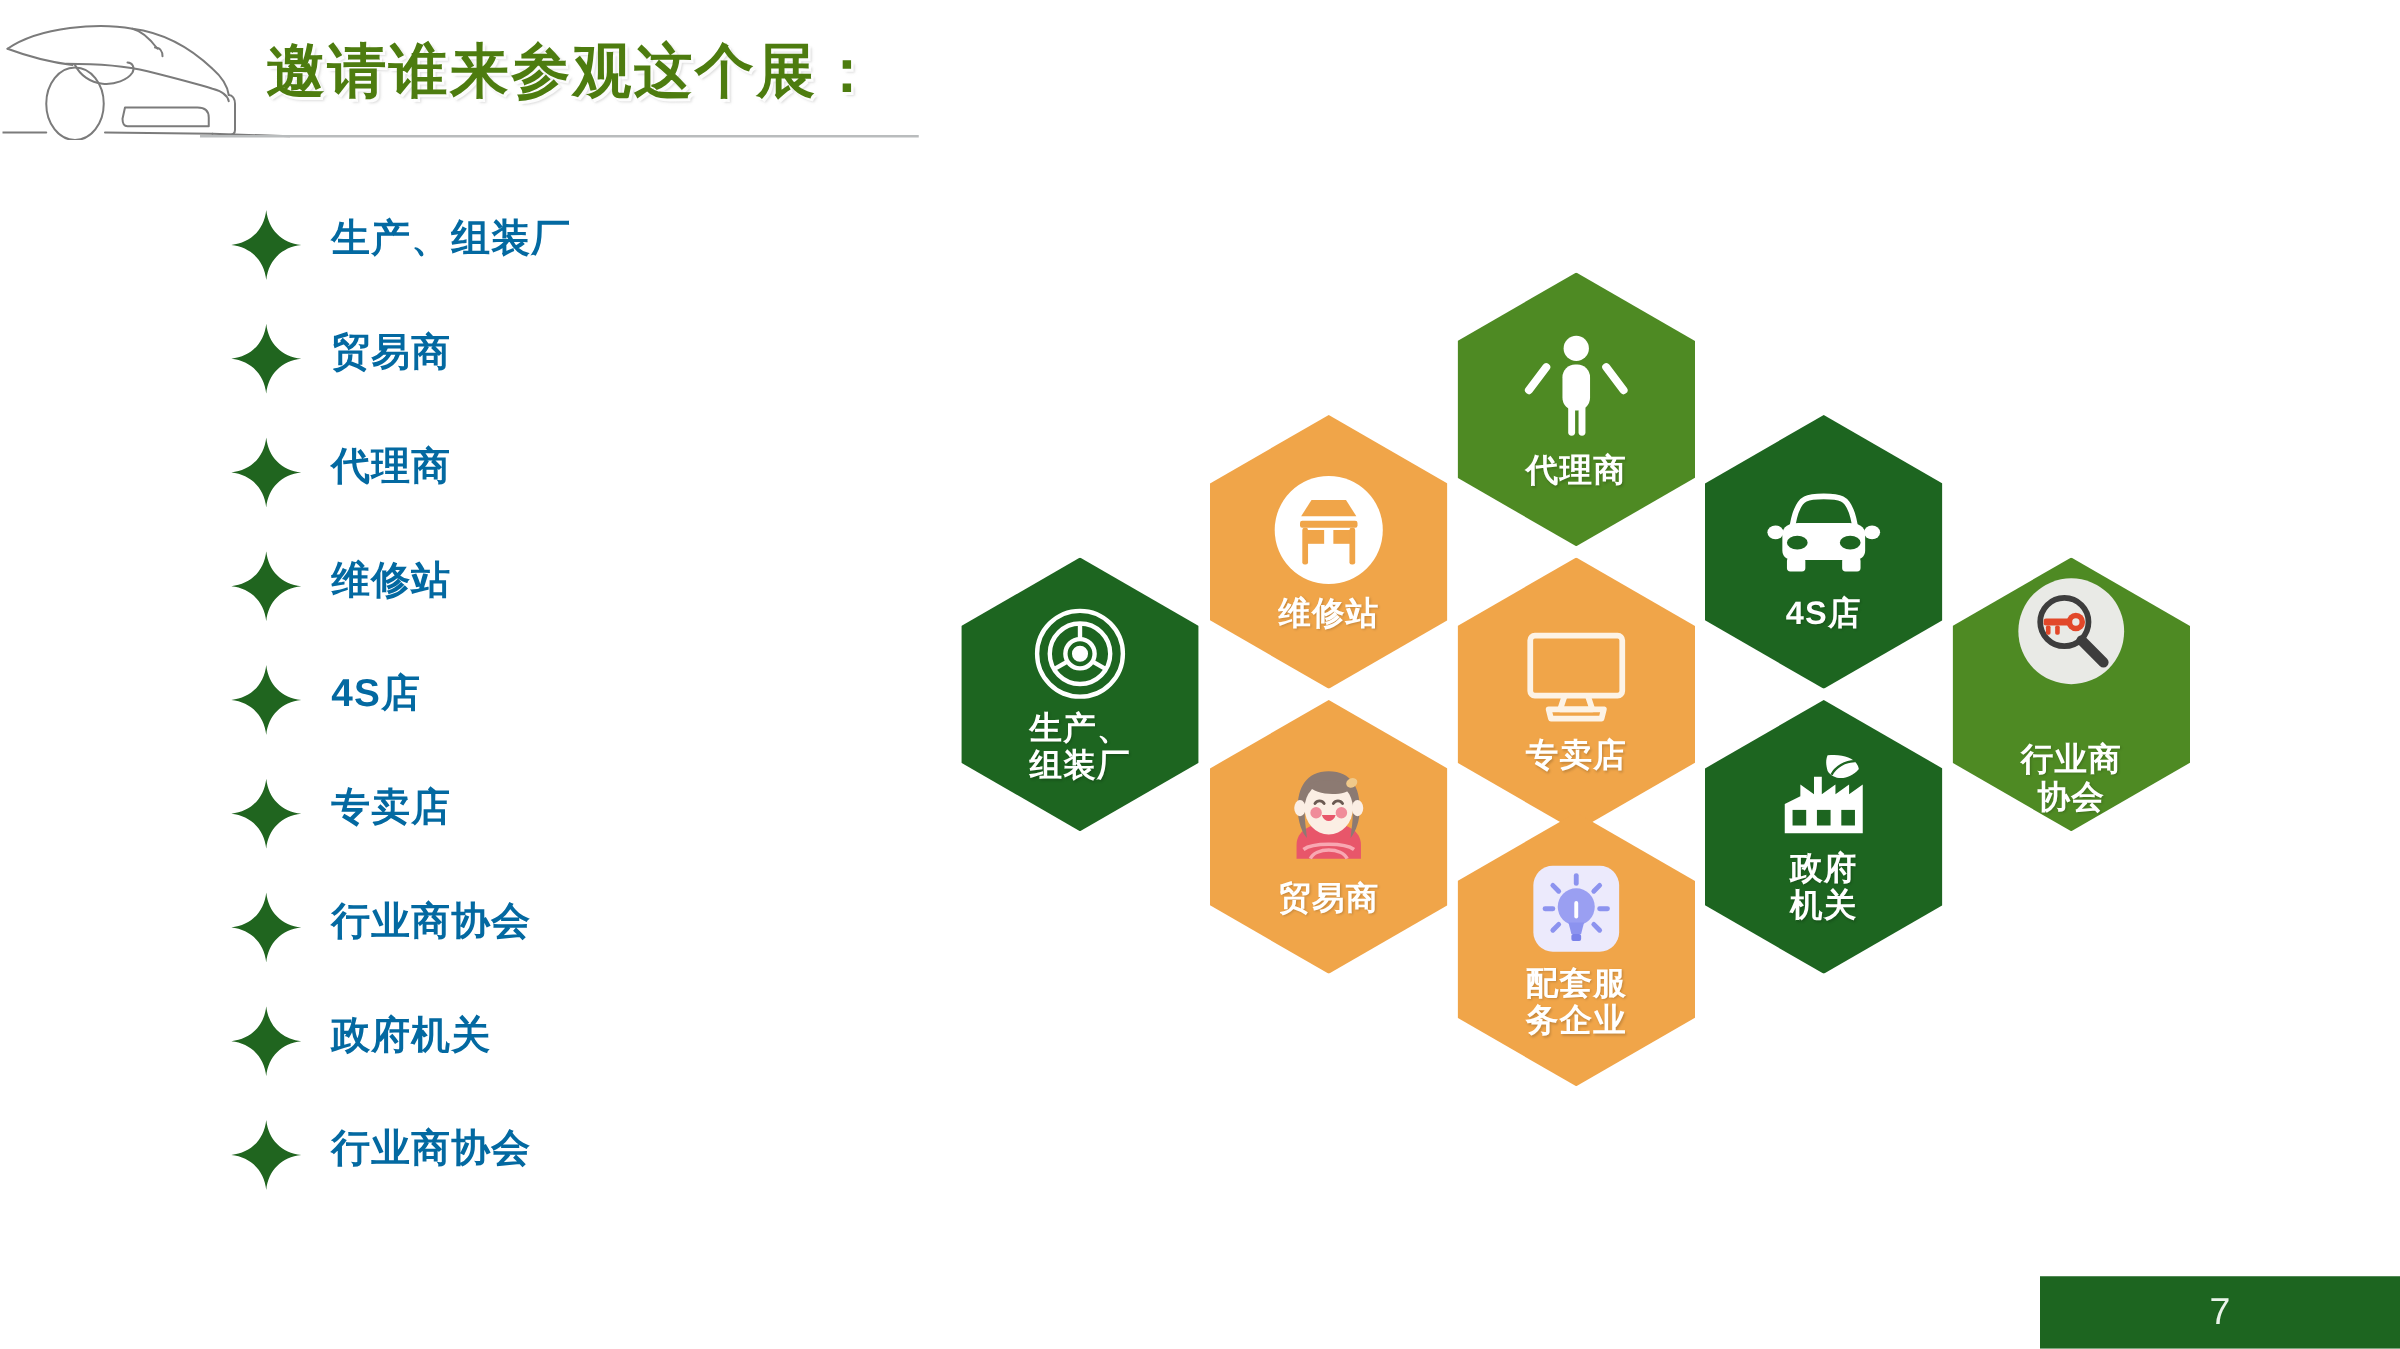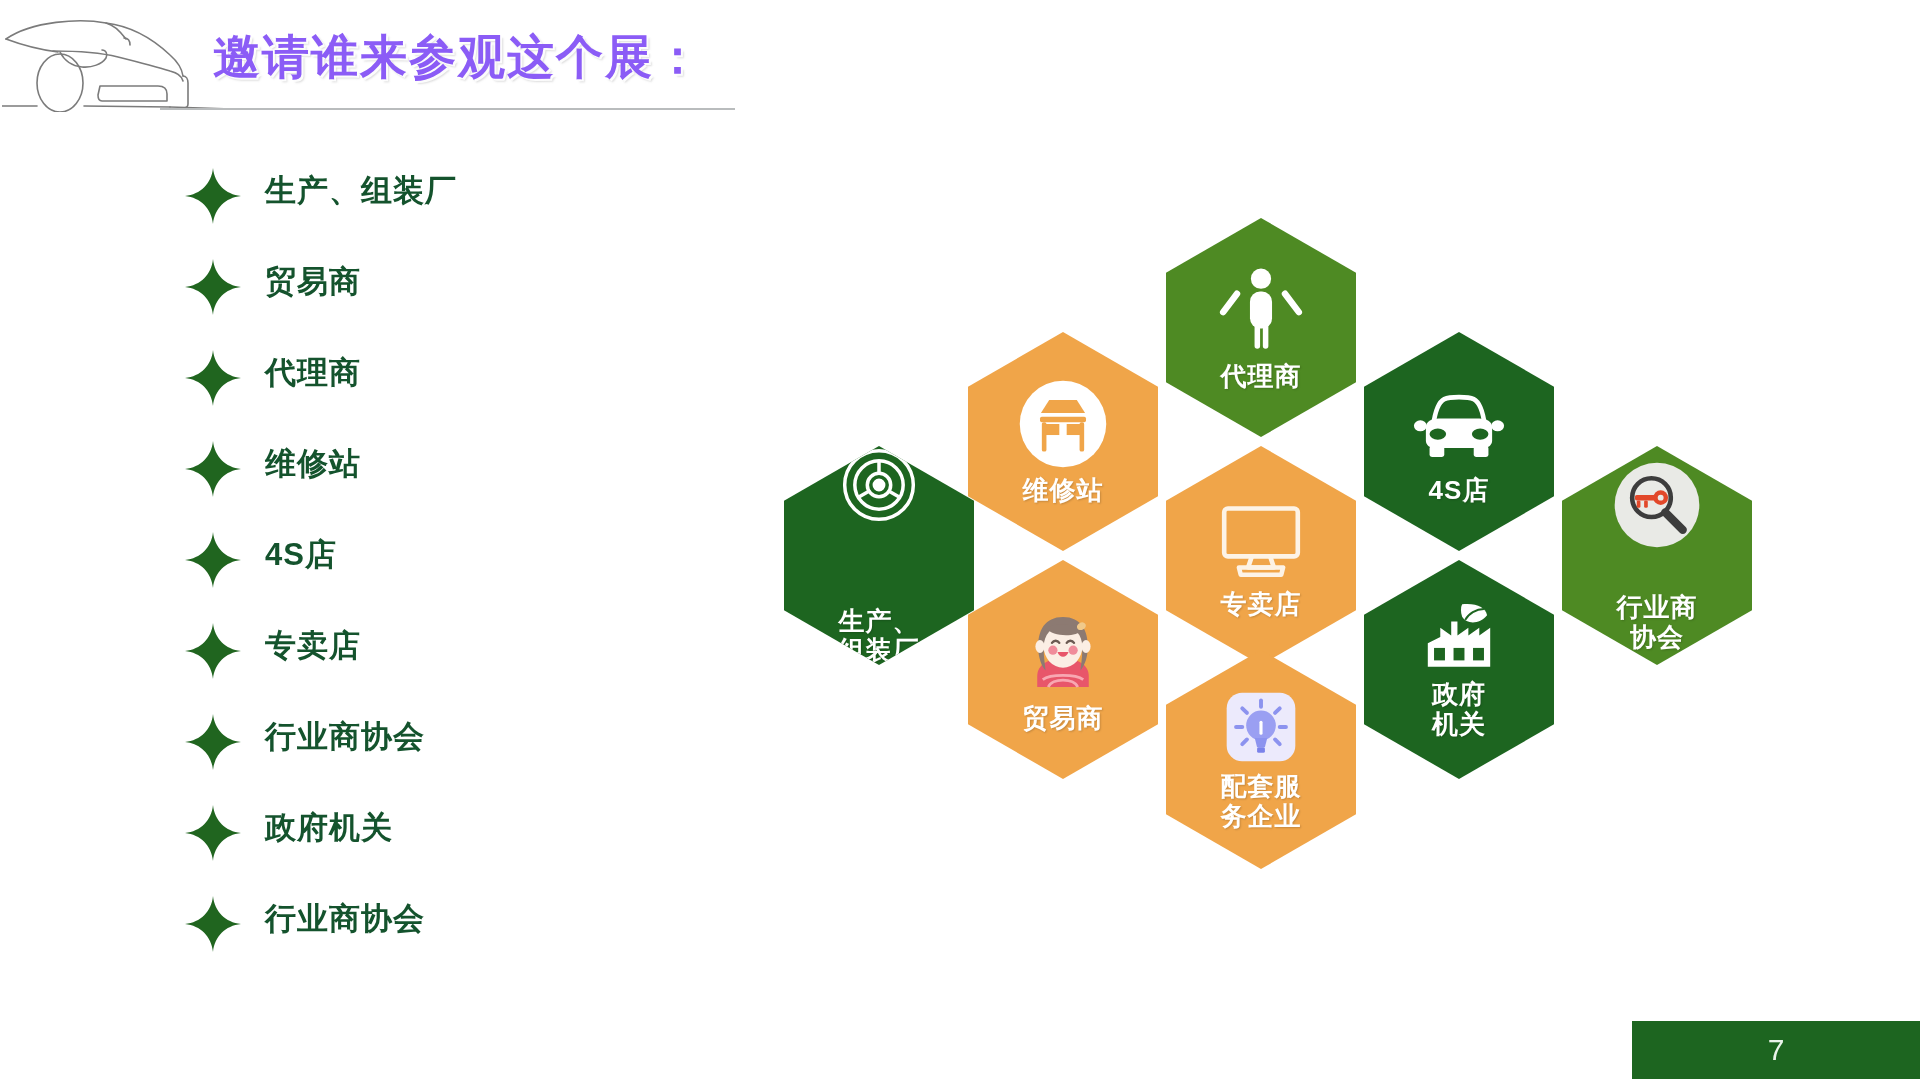--- a/index.html
+++ b/index.html
@@ -10,34 +10,34 @@
   .slide{position:absolute;inset:0;background:#fff;}
 
   
   .car-sketch{position:absolute;left:2px;top:12px;width:230px;height:100px;}
   .title-line{
     position:absolute;left:160px;top:108px;width:575px;height:2px;
     background:#b9bcbd;
   }
   .page-title{
     position:absolute;left:213px;top:26px;
-    font-size:47px;font-weight:bold;color:#8b5cf6;
+    font-size:47px;font-weight:bold;color:#4d7c0f;
     letter-spacing:2px;white-space:nowrap;
     text-shadow:2px 2px 0 rgba(255,255,255,.9), 3px 3px 2px rgba(180,180,180,.45);
   }
 
   
   .bullet-list{position:absolute;left:185px;top:150px;width:520px;}
   .bullet-row{position:relative;height:91px;}
   .bullet-star{
     position:absolute;left:0;top:18px;width:56px;height:56px;
   }
   .bullet-label{
     position:absolute;left:80px;top:20px;
-    font-size:31px;font-weight:bold;color:#14532d;
+    font-size:31px;font-weight:bold;color:#0369a1;
     letter-spacing:1px;white-space:nowrap;
   }
 
   
   .hex-wrap{position:absolute;left:760px;top:195px;width:1010px;height:680px;}
   .hex{
     position:absolute;width:190px;height:219px;
     clip-path:polygon(50% 0%,100% 25%,100% 75%,50% 100%,0% 75%,0% 25%);
     display:flex;flex-direction:column;align-items:center;justify-content:center;
     box-sizing:border-box;
@@ -150,21 +150,21 @@
       <svg class="bullet-star" viewBox="0 0 100 100">
           <path d="M50 0 C53 28, 72 47, 100 50 C72 53, 53 72, 50 100 C47 72, 28 53, 0 50 C28 47, 47 28, 50 0 Z" fill="#20651f"></path>
         </svg>
       <span class="bullet-label">行业商协会</span>
     </div>
 
   </div>
 
   <div class="hex-wrap">
 
-    <div class="hex green-dark" style="left:24px;top:251px;justify-content:space-between;">
+    <div class="hex green-dark" style="left:9px;top:251px;">
       <div class="hex-icon">
         <svg viewBox="0 0 100 100" width="78" height="78">
           <g fill="none" stroke="#ffffff" stroke-width="4.5">
             <circle cx="50" cy="50" r="44"></circle>
             <circle cx="50" cy="50" r="31"></circle>
             <circle cx="50" cy="50" r="15"></circle>
             <circle cx="50" cy="50" r="6" fill="#ffffff"></circle>
             <path d="M50 19 L50 35"></path>
             <path d="M23 66 L37 58"></path>
             <path d="M77 66 L63 58"></path>

